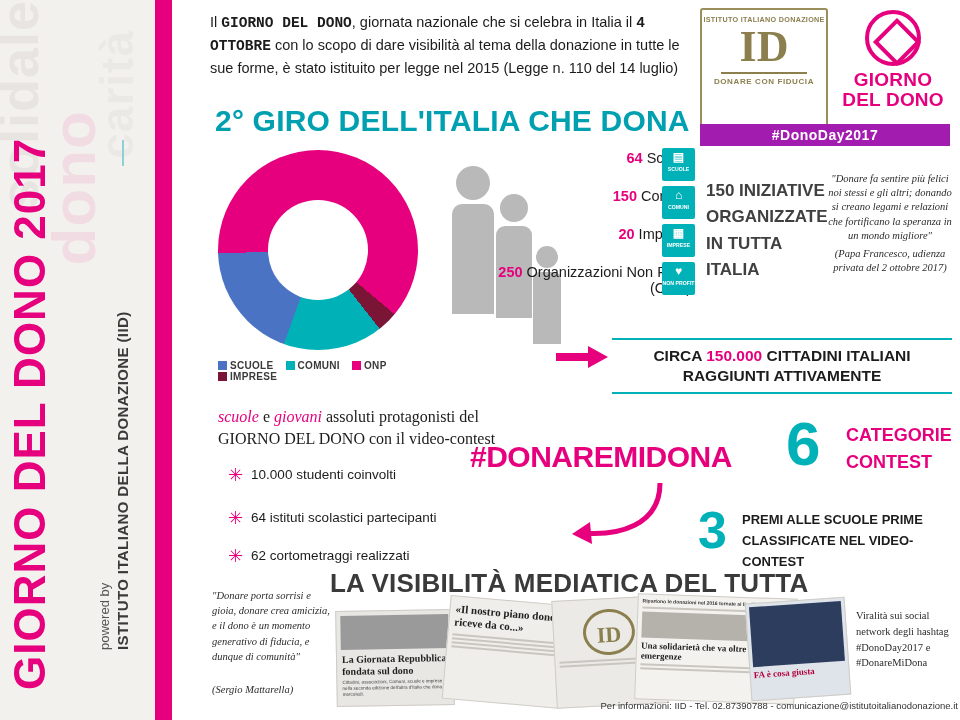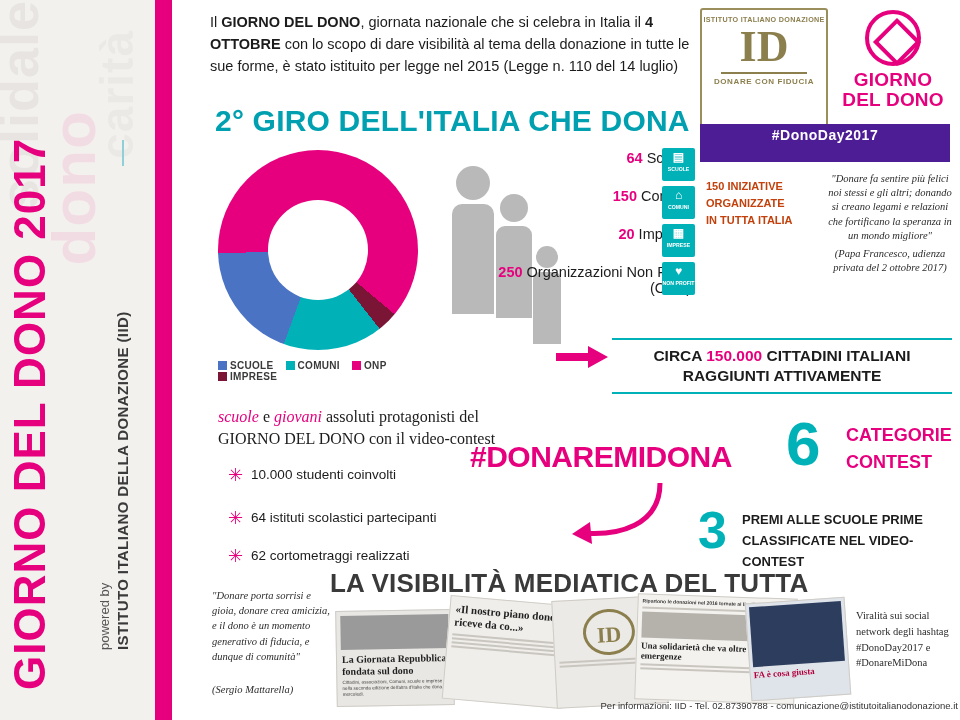--- a/index.html
+++ b/index.html
@@ -45,21 +45,21 @@
   #iid-line { font-size:15px; font-weight:bold; color:#3a3a3a; letter-spacing:.4px; }
   #sep-line {
     position:absolute; left:122px; top:140px; width:2px; height:26px;
     background:#8fd0d8;
   }
   
   #intro {
     position:absolute; left:210px; top:12px; width:480px;
     font-size:14.5px; line-height:1.5; color:#1c1c1c;
   }
-  #intro b { font-weight:bold; }
+  #intro b { font-weight:bold;font-family:Liberation Mono, monospace; }
   
   #logo-block {
     position:absolute; left:700px; top:8px; width:250px; height:130px;
   }
   #id-logo {
     position:absolute; left:0; top:0; width:128px; height:132px;
     border:2px solid #9a8f5c; border-radius:3px; background:#fff;
     text-align:center;
   }
   #id-logo .top { font-size:7.2px; color:#8c7f4e; letter-spacing:.3px; margin-top:5px; font-weight:bold;}
@@ -74,22 +74,22 @@
   #gdd-logo .mark {
     width:56px; height:56px; margin:2px auto 4px; border-radius:50%;
     border:4px solid #e6007e; position:relative;
   }
   #gdd-logo .mark:before {
     content:""; position:absolute; left:11px; top:11px; width:26px; height:26px;
     border:4px solid #e6007e; transform:rotate(45deg);
   }
   #gdd-logo .l1 { font-size:19px; font-weight:bold; color:#e6007e; line-height:1.05; letter-spacing:.2px;}
   #hashtag-bar {
-    position:absolute; left:0; top:116px; width:250px; height:38px;
-    background:#4c1d95; color:#fff; font-size:14px; font-weight:bold;
+    position:absolute; left:0; top:116px; width:250px; height:22px;
+    background:#a21caf; color:#fff; font-size:14px; font-weight:bold;
     text-align:center; line-height:22px; letter-spacing:.5px;
   }
   
   #giro-title {
     position:absolute; left:215px; top:104px;
     font-size:30px; font-weight:bold; color:#00a0b0; letter-spacing:.2px;
   }
   
   #donut-wrap { position:absolute; left:218px; top:150px; width:220px; height:230px; }
   #donut {
@@ -125,21 +125,21 @@
   #stat-icons { position:absolute; left:662px; top:148px; width:36px; }
   .sicon {
     width:33px; height:33px; background:#00b2b8; margin-bottom:5px; border-radius:2px;
     color:#fff; font-size:5.2px; text-align:center; position:relative; padding-top:19px;
     line-height:1; font-weight:bold;
   }
   .sicon .glyph { position:absolute; left:0; top:3px; width:100%; font-size:12px; line-height:1; }
   
   #iniziative {
     position:absolute; left:706px; top:178px; width:125px;
-    color:#c2410c; font-weight:bold; font-size:11px; line-height:1.55;
+    color:#404040; font-weight:bold; font-size:17px; line-height:1.55;
   }
   
   #papa-quote {
     position:absolute; left:824px; top:172px; width:132px;
     font-family:"Liberation Serif", serif; font-style:italic;
     font-size:10.5px; line-height:1.35; color:#2b2b2b; text-align:center;
   }
   
   #arrow-pink {
     position:absolute; left:556px; top:346px; width:52px; height:22px;

